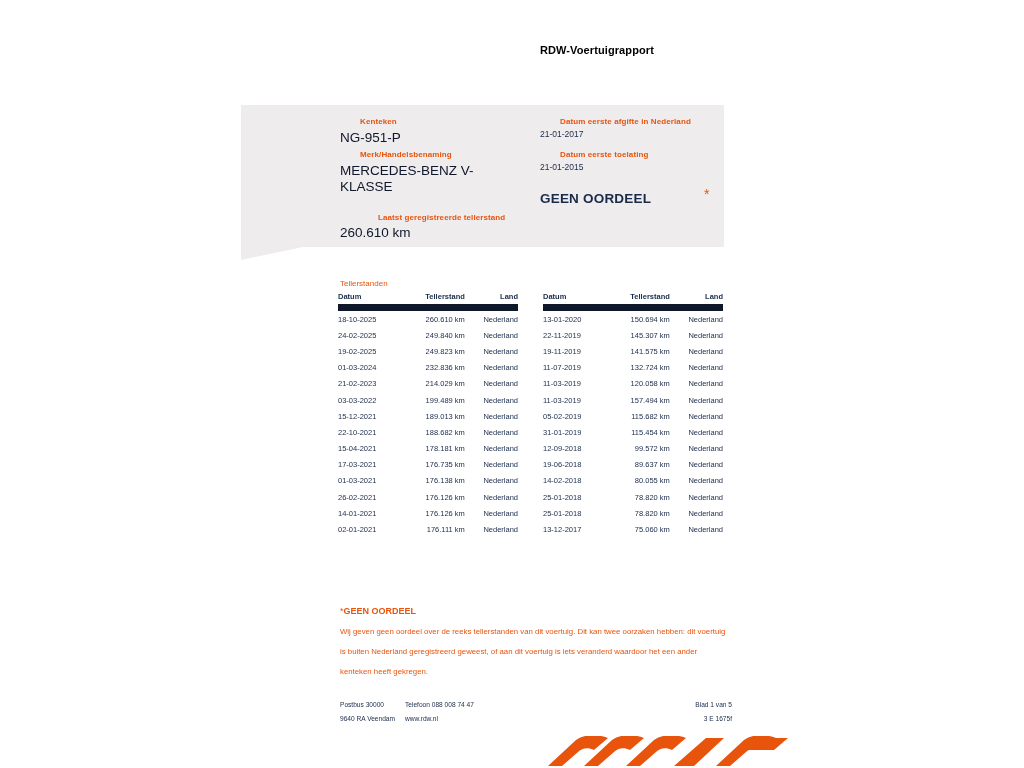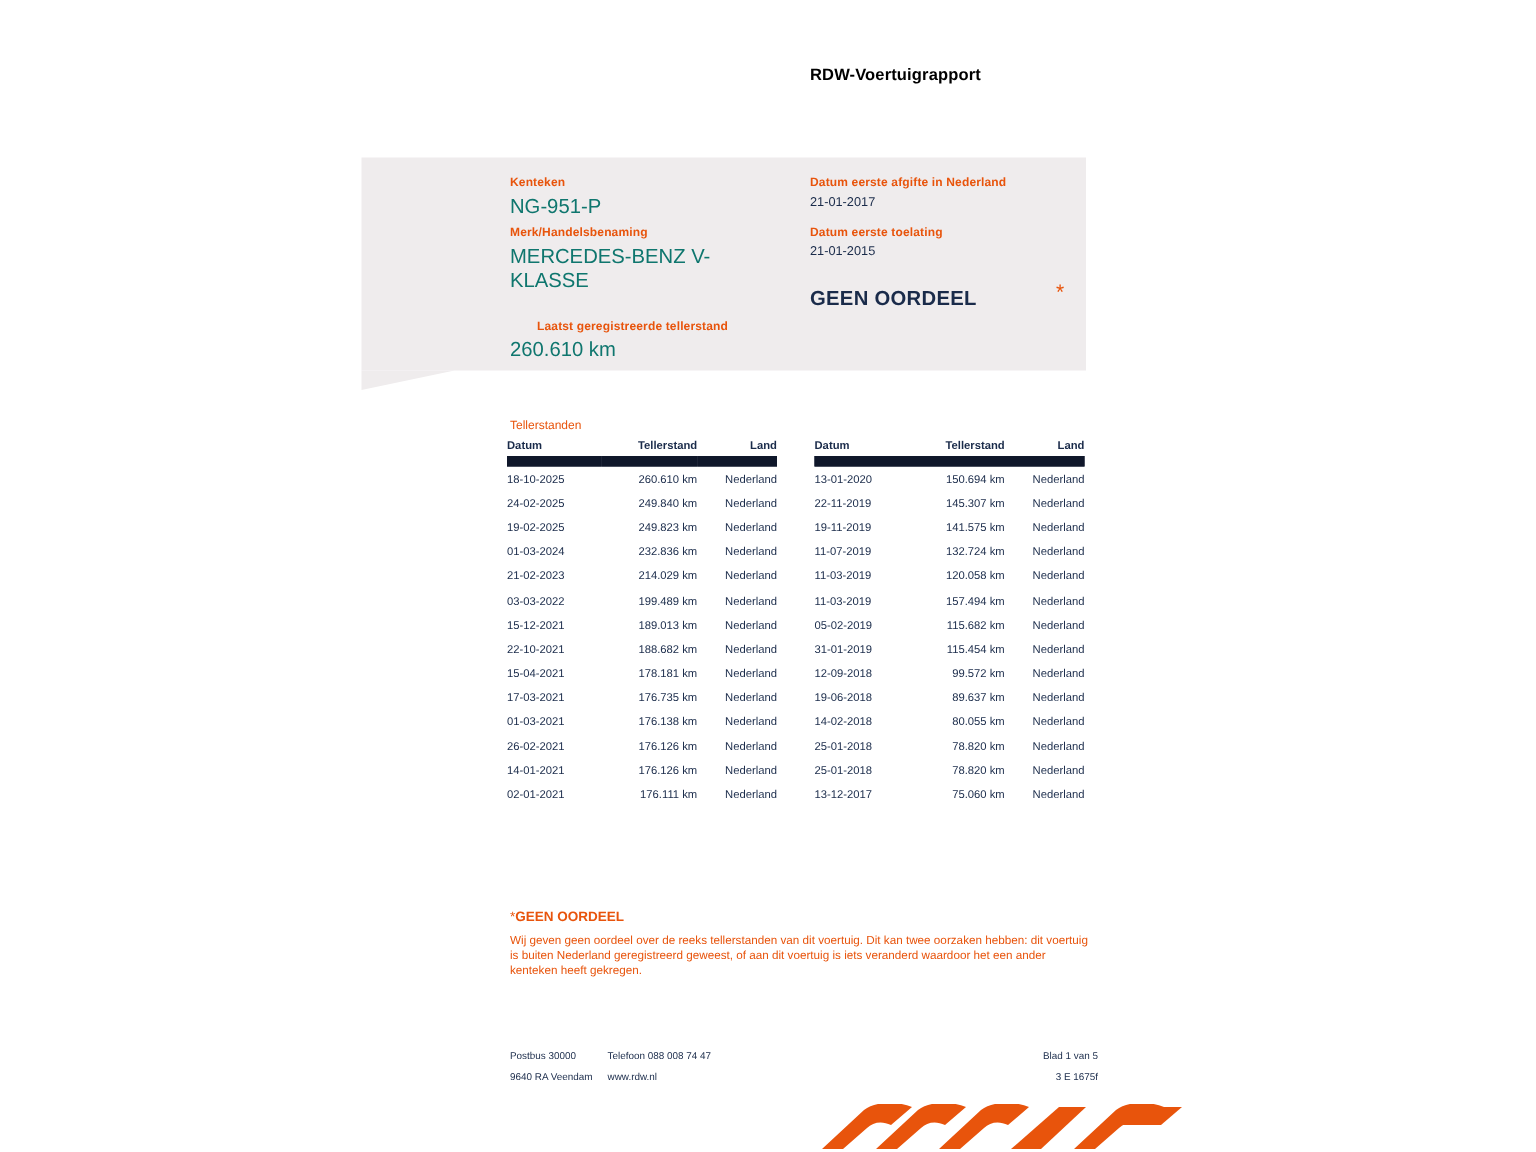--- a/index.html
+++ b/index.html
@@ -96,24 +96,25 @@
     border-left: 0 solid transparent;
     border-top: 13px solid #efeced;
     border-right: 62px solid transparent;
   }
 
   .lbl {
     font-size: 8px;
     font-weight: bold;
     color: #e8540c;
     letter-spacing: .1px;
+    margin-left: 20px;
   }
   .val-lg {
     font-size: 13.5px;
-    color: #0f766e;
+    color: #0f172a;
     line-height: 16px;
   }
 
   .p-kenteken-lbl { position: absolute; left: 340px; top: 117px; }
   .p-kenteken-val { position: absolute; left: 340px; top: 130px; }
   .p-merk-lbl     { position: absolute; left: 340px; top: 150px; }
   .p-merk-val     { position: absolute; left: 340px; top: 163px; width: 175px; }
   .p-tel-lbl      { position: absolute; left: 358px; top: 213px; }
   .p-tel-val      { position: absolute; left: 340px; top: 225px; }
 
@@ -187,21 +188,21 @@
     font-weight: bold;
     color: #e8540c;
   }
   .fn-title .star { font-weight: normal; }
   .fn-body {
     position: absolute;
     left: 340px;
     top: 622px;
     width: 390px;
     font-size: 7.8px;
-    line-height: 10px;
+    line-height: 20px;
     color: #e8540c;
   }
 
   
   .footer {
     position: absolute;
     left: 340px;
     top: 701px;
     width: 392px;
     font-size: 6.6px;

